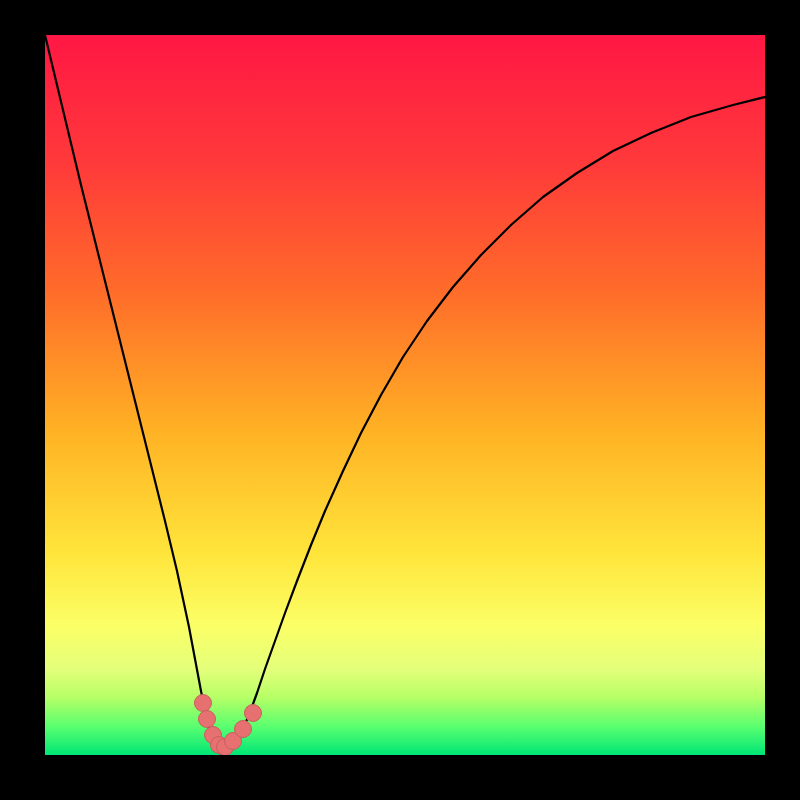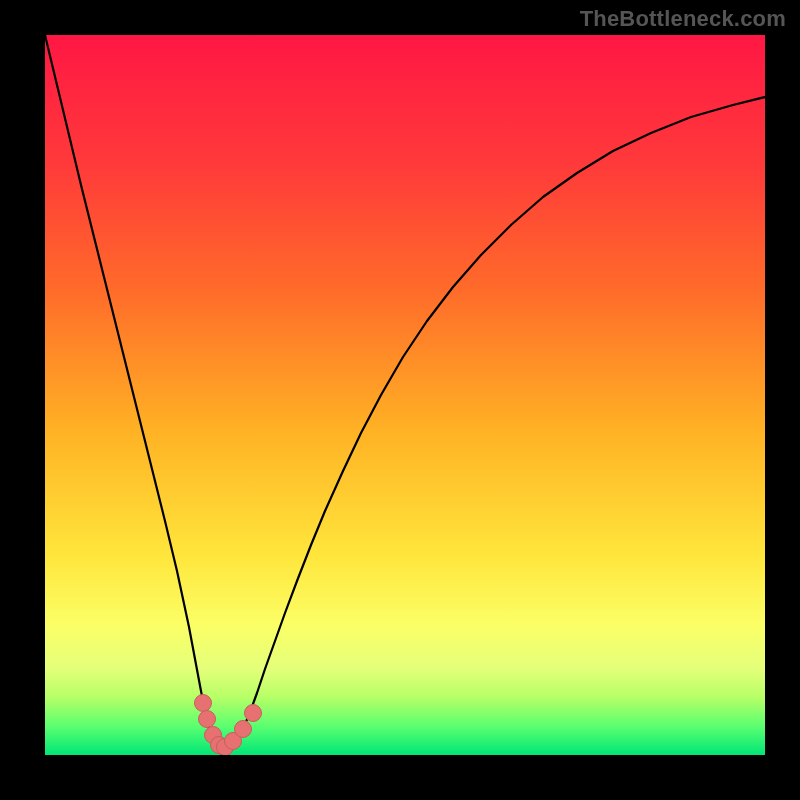--- a/index.html
+++ b/index.html
@@ -39,21 +39,20 @@
   }
   svg.curve {
     position: absolute;
     inset: 0;
   }
 </style>
 </head>
 <body>
 
 <div class="frame">
-  <div class="attribution">TheBottleneck.com</div>
 
   <div class="plot">
     <svg class="gradient" width="720" height="720" viewBox="0 0 720 720" preserveAspectRatio="none">
       <defs>
         <linearGradient id="bg" x1="0" y1="0" x2="0" y2="1">
             <stop offset="0%" stop-color="#ff1744"></stop>
             <stop offset="18%" stop-color="#ff3a3a"></stop>
             <stop offset="35%" stop-color="#ff6a2a"></stop>
             <stop offset="55.00000000000001%" stop-color="#ffb224"></stop>
             <stop offset="72%" stop-color="#ffe53b"></stop>

